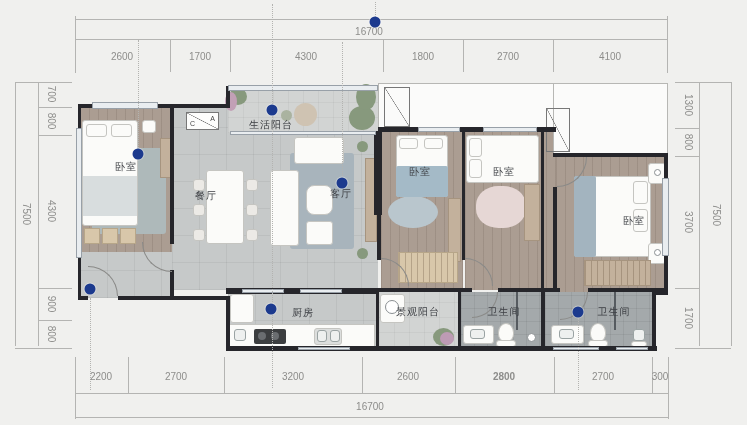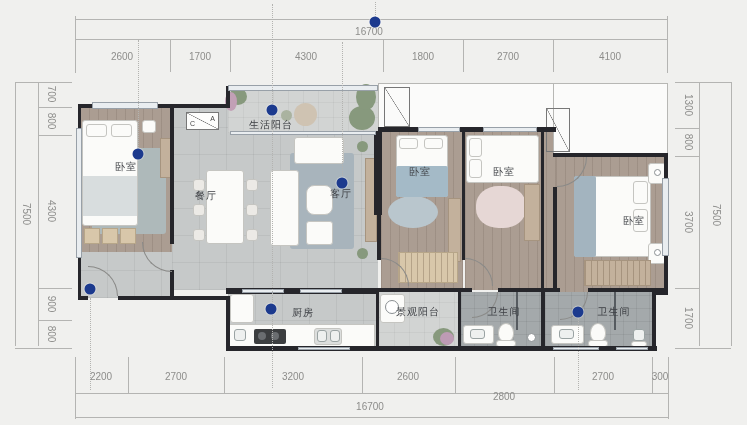--- a/index.html
+++ b/index.html
@@ -238,21 +238,21 @@
       <div class="a dlabel" style="left: 122px; top: 56px;">2600</div>
       <div class="a dlabel" style="left: 200px; top: 56px;">1700</div>
       <div class="a dlabel" style="left: 306px; top: 56px;">4300</div>
       <div class="a dlabel" style="left: 423px; top: 56px;">1800</div>
       <div class="a dlabel" style="left: 508px; top: 56px;">2700</div>
       <div class="a dlabel" style="left: 610px; top: 56px;">4100</div>
       <div class="a dlabel" style="left: 101px; top: 376px;">2200</div>
       <div class="a dlabel" style="left: 176px; top: 376px;">2700</div>
       <div class="a dlabel" style="left: 293px; top: 376px;">3200</div>
       <div class="a dlabel" style="left: 408px; top: 376px;">2600</div>
-      <div class="a dlabel" style="left: 504px; top: 396px;">2800</div>
+      <div class="a dlabel" style="left: 504px; top: 376px; font-weight: bold;">2800</div>
       <div class="a dlabel" style="left: 603px; top: 376px;">2700</div>
       <div class="a dlabel" style="left: 660px; top: 376px;">300</div>
       <div class="a dlabel" style="left: 370px; top: 406px;">16700</div>
       <div class="a dlabel rot" style="left: 26px; top: 214px;">7500</div>
       <div class="a dlabel rot" style="left: 51px; top: 94px;">700</div>
       <div class="a dlabel rot" style="left: 51px; top: 121px;">800</div>
       <div class="a dlabel rot" style="left: 51px; top: 211px;">4300</div>
       <div class="a dlabel rot" style="left: 51px; top: 304px;">900</div>
       <div class="a dlabel rot" style="left: 51px; top: 334px;">800</div>
       <div class="a dlabel rot" style="left: 716px; top: 215px;">7500</div>

